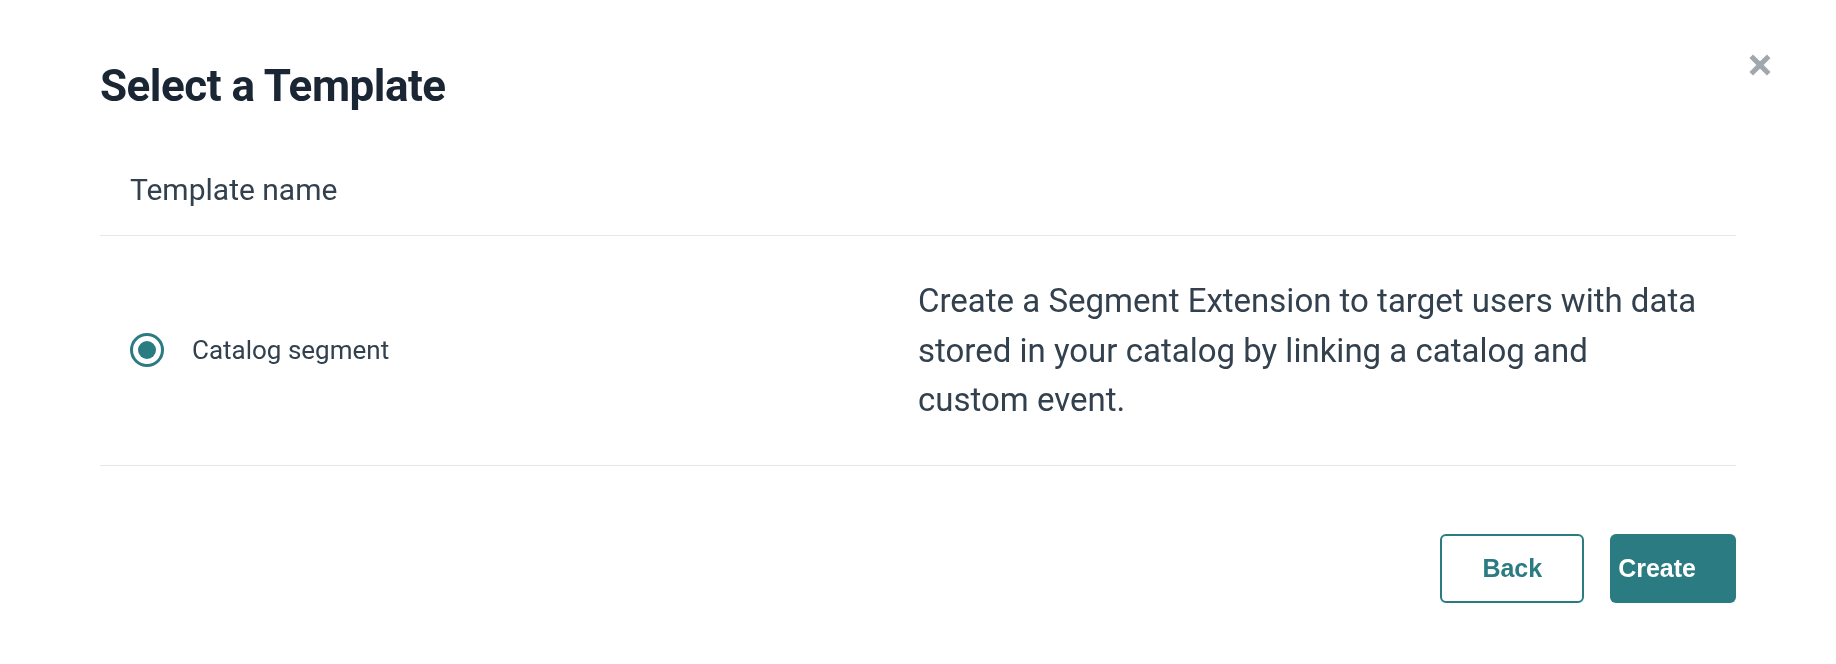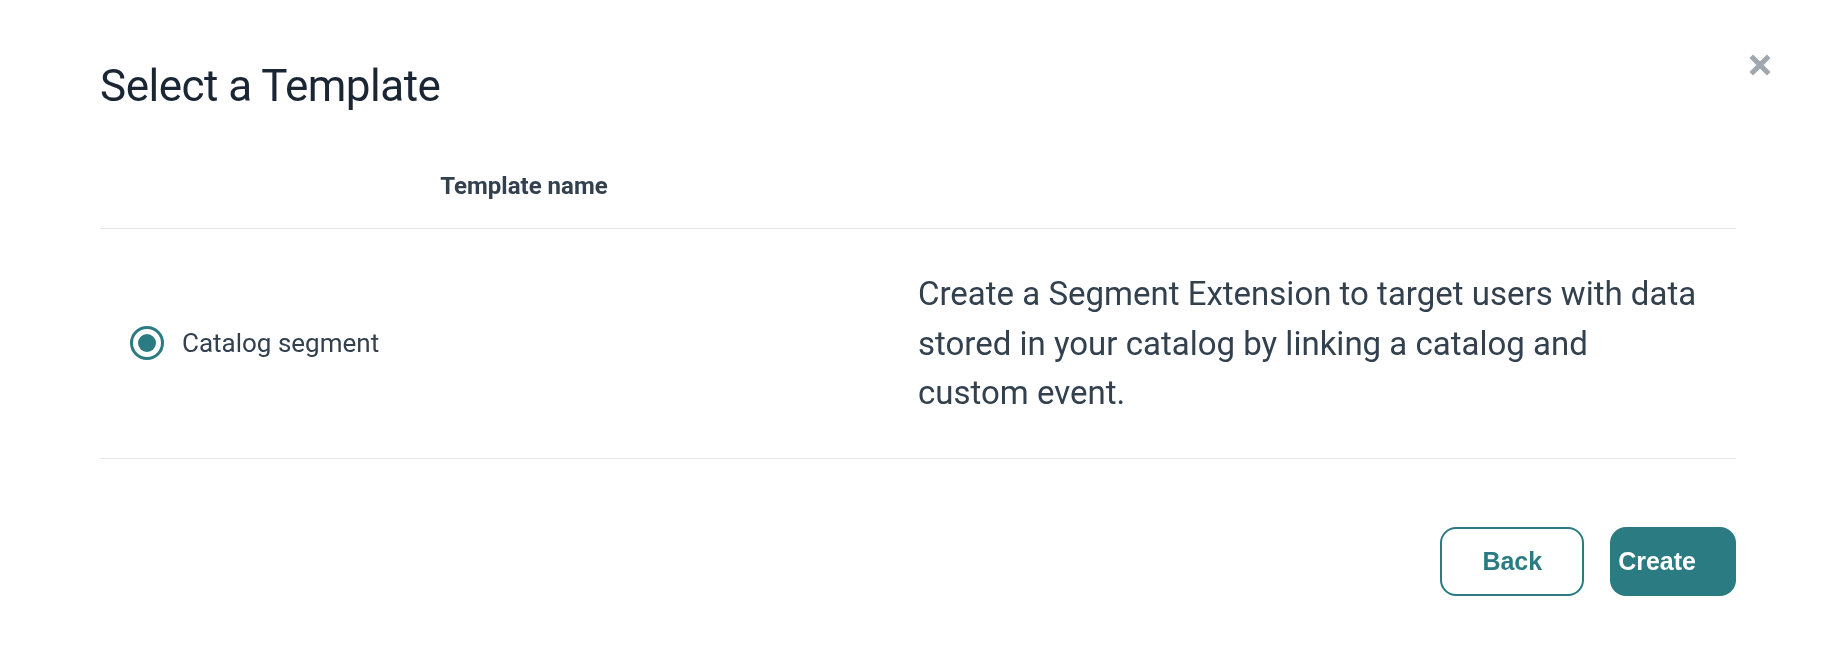--- a/index.html
+++ b/index.html
@@ -33,56 +33,55 @@
       align-items: center;
       justify-content: center;
       color: #a0a7ae;
     }
     .close-btn svg {
       width: 30px;
       height: 30px;
     }
     .title {
       font-size: 44px;
-      font-weight: 400;
+      font-weight: 700;
       color: #1a2633;
       margin-bottom: 60px;
       letter-spacing: -0.5px;
     }
     .table {
       width: 100%;
     }
     .table-header {
       display: flex;
       padding: 0 30px 28px 30px;
       border-bottom: 1px solid #e5e8eb;
     }
     .th {
-      font-size: 24px;
-      font-weight: 700;
+      font-size: 30px;
+      font-weight: 400;
       color: #33414f;
-      text-align: center;
     }
     .th-name {
       flex: 0 0 50%;
     }
     .th-desc {
       flex: 1;
     }
     .table-row {
       display: flex;
       align-items: center;
       padding: 40px 30px;
       border-bottom: 1px solid #e5e8eb;
     }
     .td-name {
       flex: 0 0 50%;
       display: flex;
       align-items: center;
-      gap: 18px;
+      gap: 28px;
     }
     .radio {
       width: 34px;
       height: 34px;
       border: 3px solid #2a7b82;
       border-radius: 50%;
       display: flex;
       align-items: center;
       justify-content: center;
       cursor: pointer;
@@ -109,21 +108,21 @@
     .footer {
       display: flex;
       justify-content: flex-end;
       gap: 26px;
       margin-top: 68px;
     }
     .btn {
       padding: 18px 40px;
       font-size: 25px;
       font-weight: 700;
-      border-radius: 16px;
+      border-radius: 6px;
       cursor: pointer;
       border: none;
     }
     .btn-secondary {
       background: #ffffff;
       border: 2px solid #2a7b82;
       color: #2a7b82;
     }
     .btn-primary {
       background: #2a7b82;

